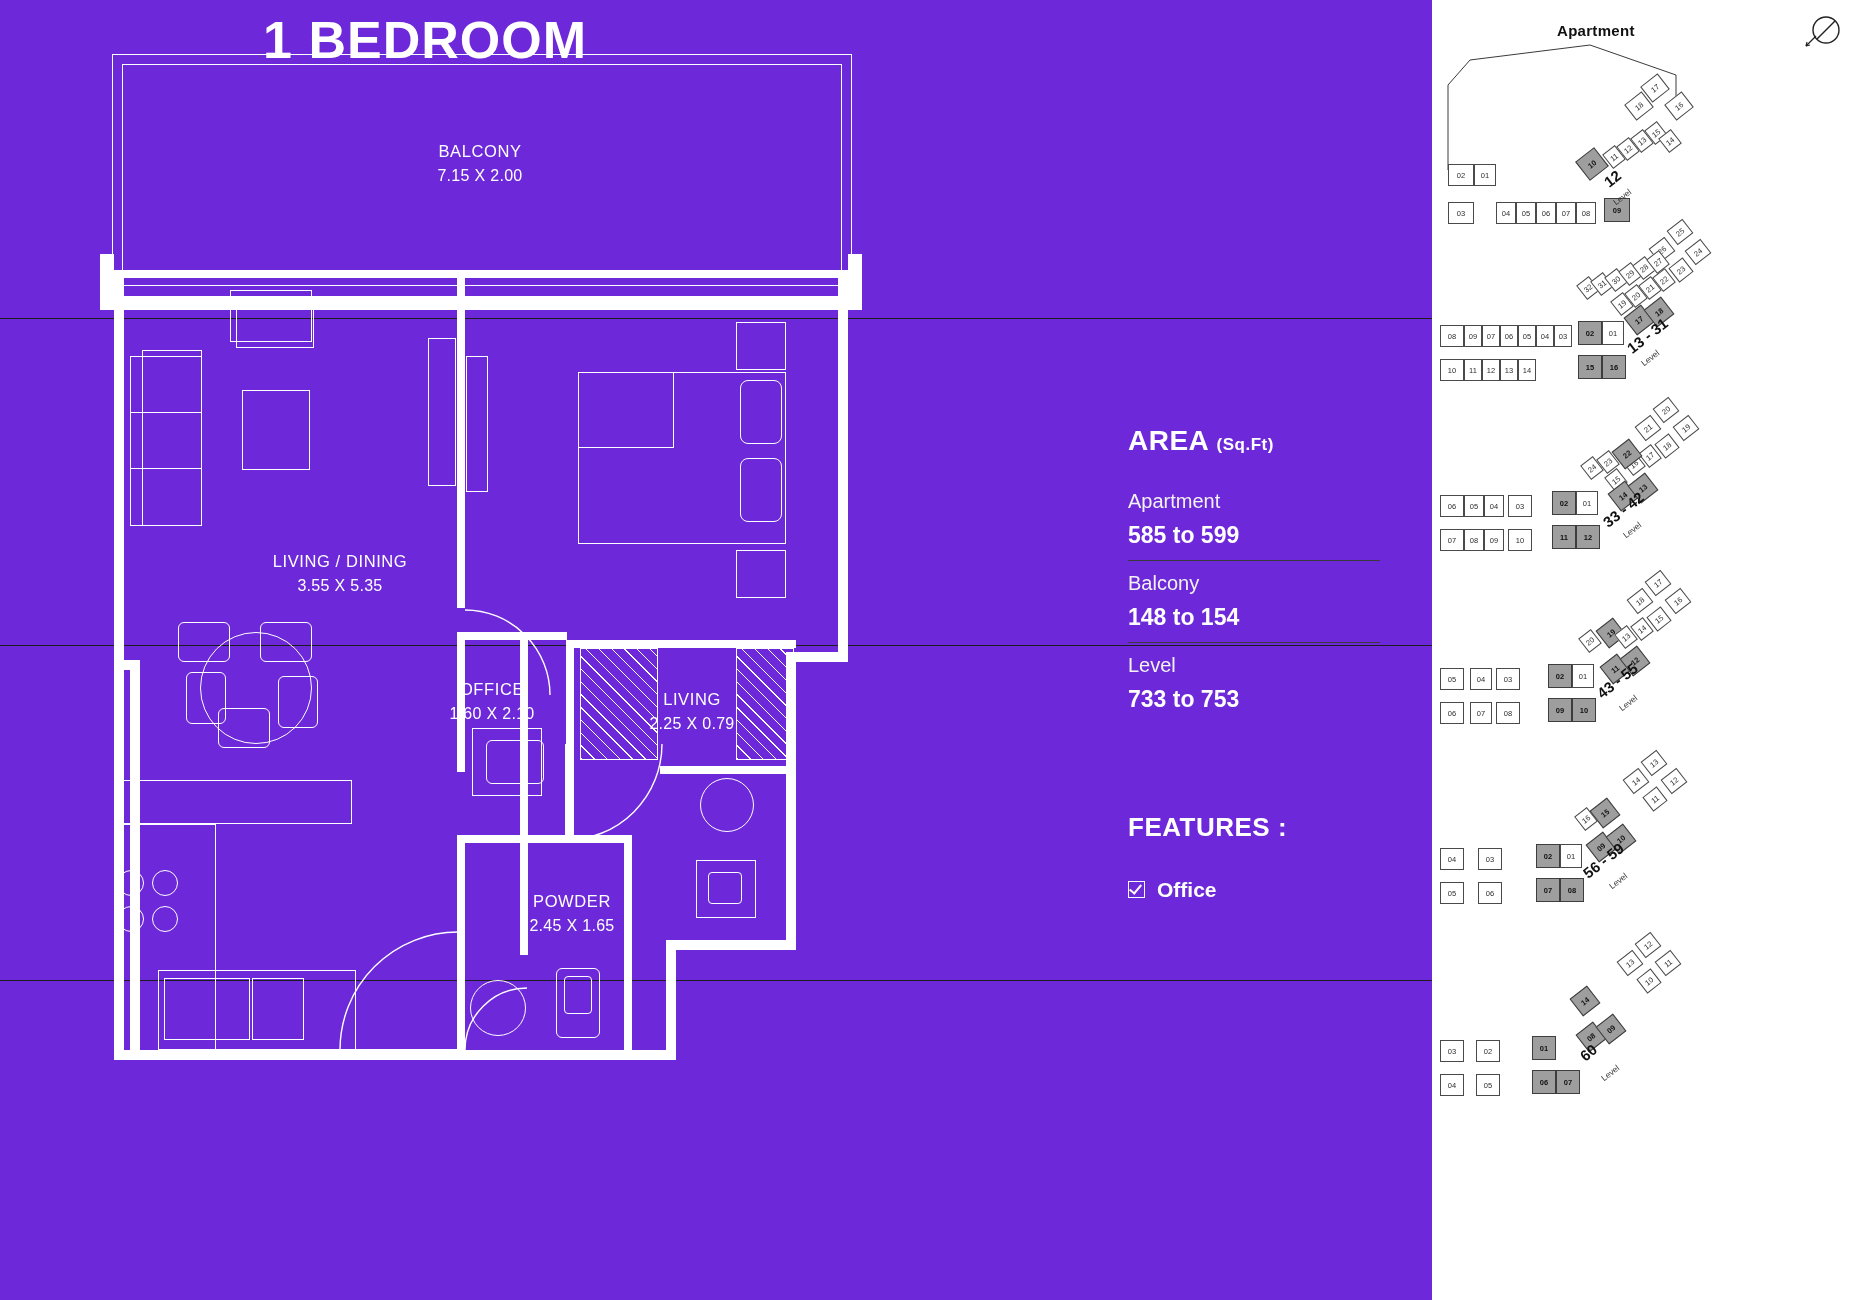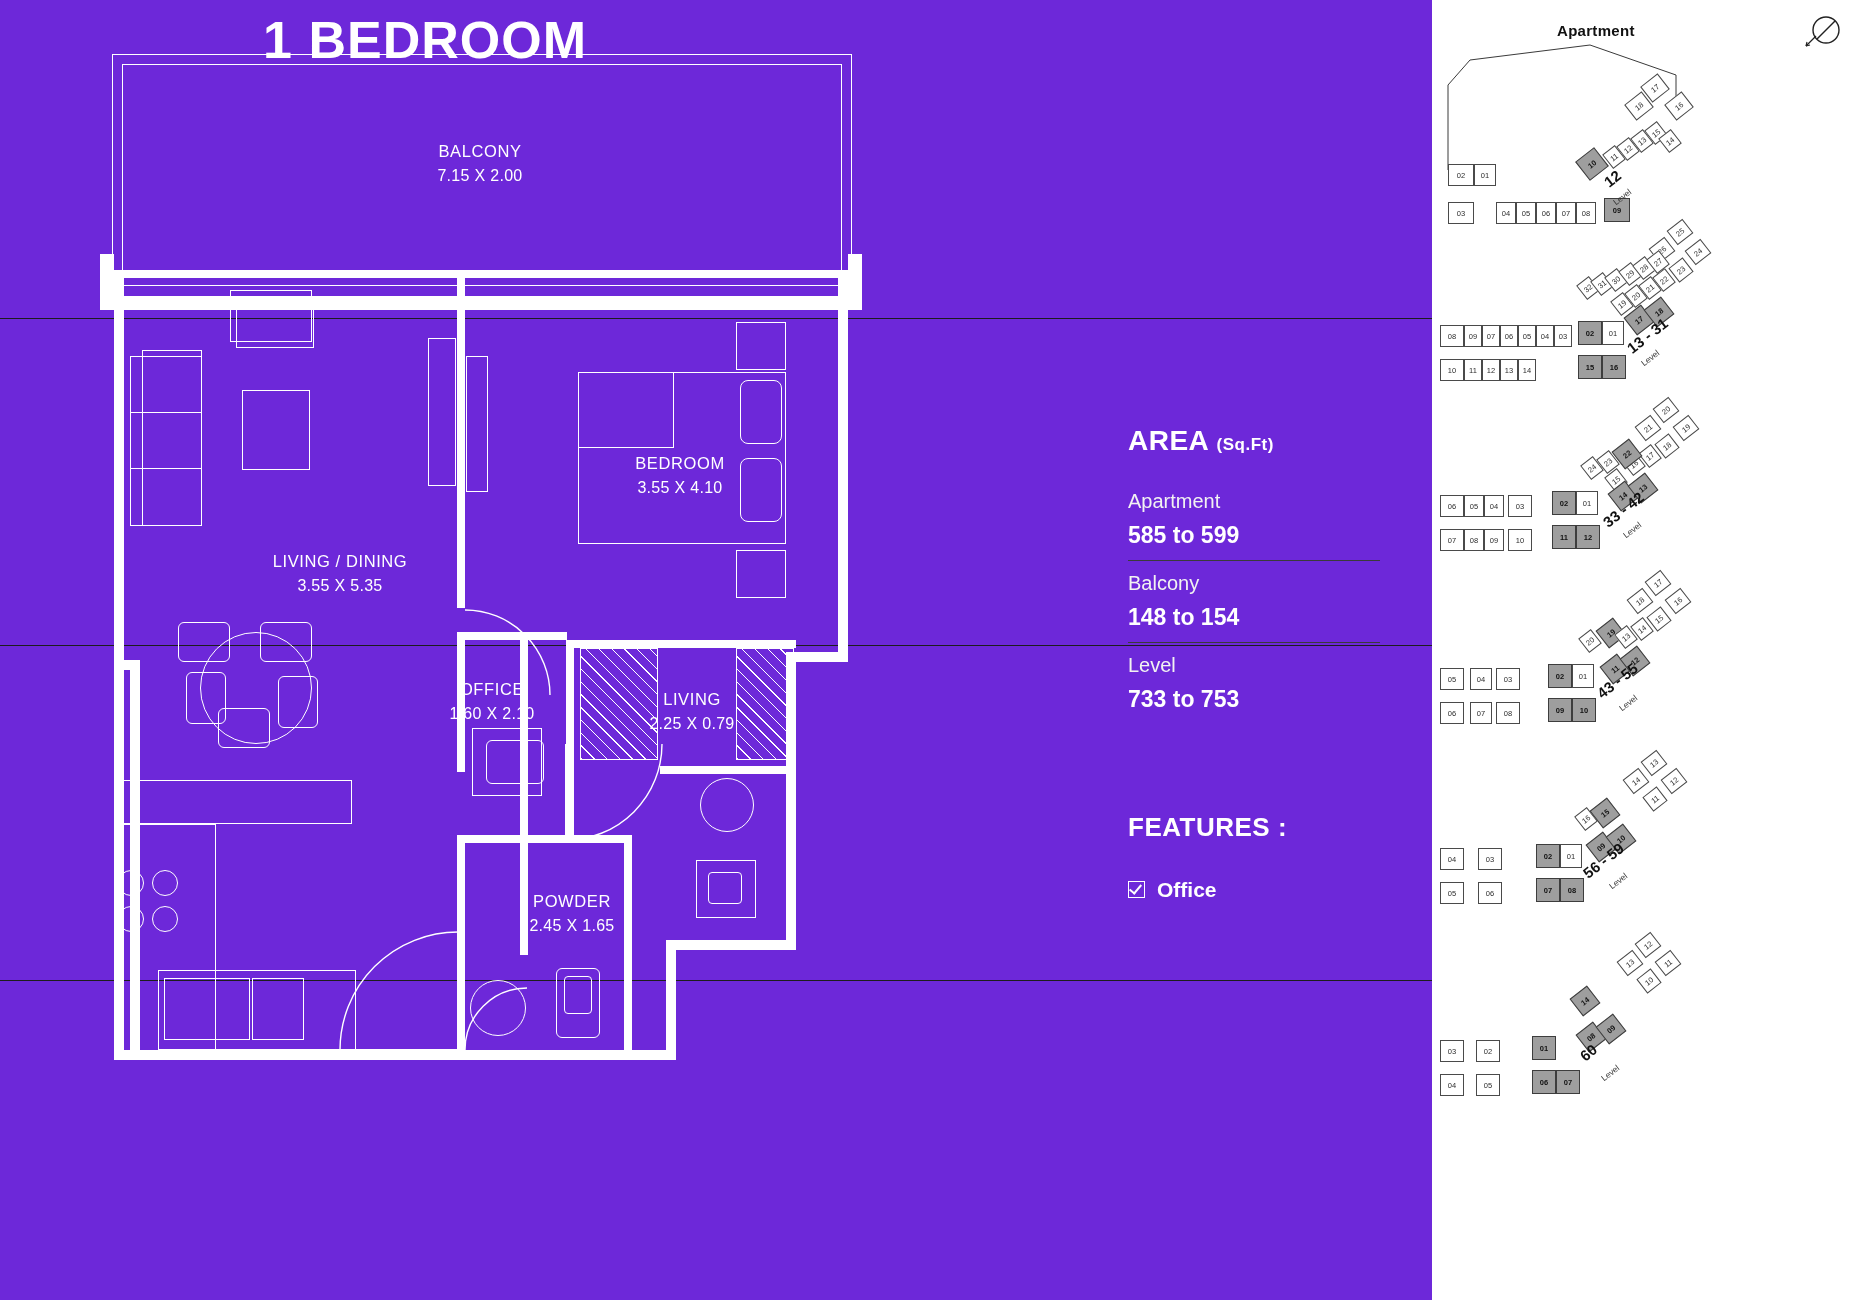--- a/index.html
+++ b/index.html
@@ -150,24 +150,20 @@
         <path d="M240 1010 A 118 118 0 0 1 358 892" stroke="#ffffff" stroke-width="1.4" fill="none"></path>
         <path d="M365 1010 A 62 62 0 0 1 427 948" stroke="#ffffff" stroke-width="1.4" fill="none"></path>
         <line x1="240" y1="1010" x2="358" y2="1010" stroke="#ffffff" stroke-width="2"></line>
         <line x1="358" y1="892" x2="358" y2="1010" stroke="#ffffff" stroke-width="2"></line>
         <line x1="466" y1="800" x2="466" y2="704" stroke="#ffffff" stroke-width="2"></line>
       </svg>
 
       <div class="lbl" style="left:260px;top:100px;width:240px;">
         <span>BALCONY</span><br>
         <span class="d">7.15 X 2.00</span>
-      </div>
-      <div class="lbl" style="left:460px;top:412px;width:240px;">
-        <span>BEDROOM</span><br>
-        <span class="d">3.55 X 4.10</span>
       </div>
       <div class="lbl" style="left:120px;top:510px;width:240px;">
         <span>LIVING / DINING</span><br>
         <span class="d">3.55 X 5.35</span>
       </div>
       <div class="lbl" style="left:292px;top:638px;width:200px;">
         <span>OFFICE</span><br>
         <span class="d">1.60 X 2.10</span>
       </div>
       <div class="lbl" style="left:492px;top:648px;width:200px;">

